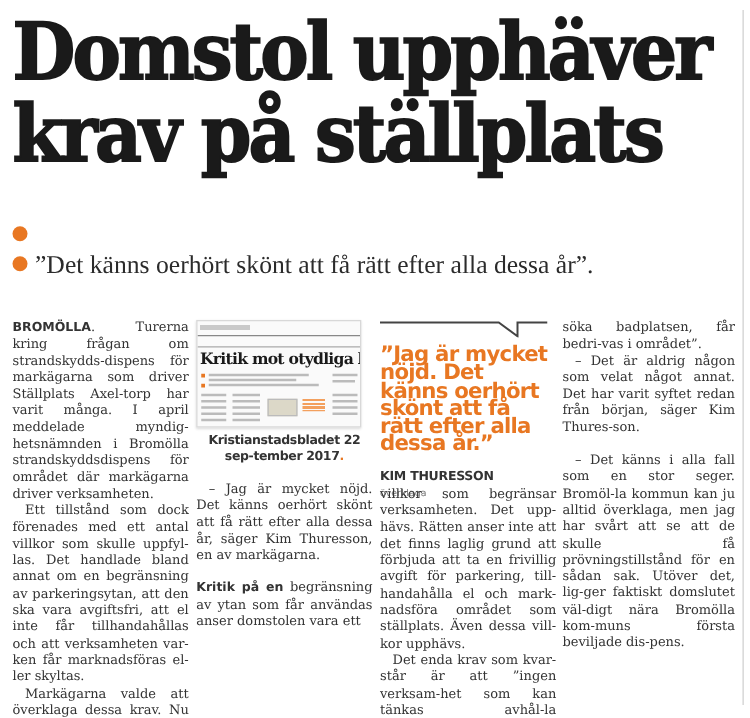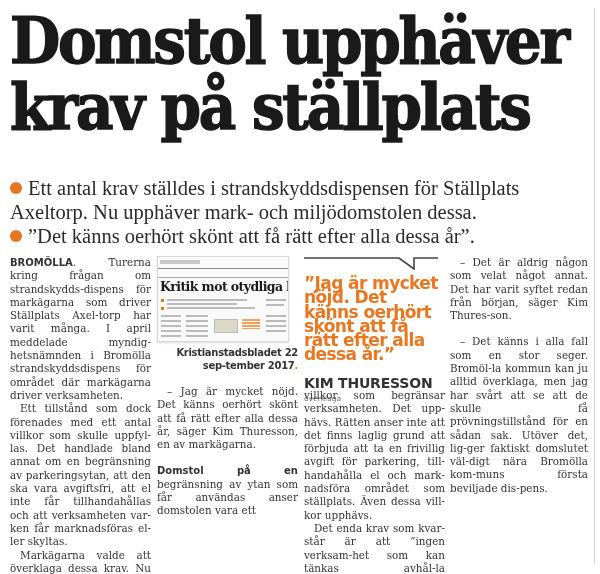--- a/index.html
+++ b/index.html
@@ -22,21 +22,21 @@
   .ingress .bullet { display: inline-block; width: 12px; height: 12px; border-radius: 50%; margin-right: 6px; vertical-align: 1px; }
   .col {
     position: absolute; top: 256px; width: 141px;
     font-family: "DejaVu Serif", serif; font-size: 10.4px; line-height: 13.3px; color: #333;
     text-align: justify; hyphens: manual;
   }
   .col p { margin: 0; text-indent: 10px; }
   .col p.noindent { text-indent: 0; }
   .col .gap { height: 13px; }
   .lead-sans { font-family: "DejaVu Sans", sans-serif; font-weight: bold; font-size: 10px; }
-  .caption { font-family: "DejaVu Sans", sans-serif; font-weight: bold; font-size: 10px; line-height: 13px; color: #333; margin-top: 4px; text-align: right; letter-spacing: -0.3px; }
+  .caption { font-family: "DejaVu Sans", sans-serif; font-weight: bold; font-size: 10px; line-height: 13px; color: #333; margin-top: 4px; text-align: center; letter-spacing: -0.3px; }
   .thumb {
     width: 130px; height: 84px; border: 1px solid #d8d8d8; background: #fafafa; position: relative; overflow: hidden;
     box-shadow: 0 1px 2px rgba(0,0,0,0.15);
   }
   .thumb .t-top { position: absolute; left: 2px; top: 3px; width: 40px; height: 4px; background: #c9c9c9; }
   .thumb .t-line { position: absolute; left: 0; top: 11px; width: 130px; height: 1px; background: #888; }
   .thumb .t-line2 { position: absolute; left: 0; top: 20px; width: 130px; height: 1px; background: #aaa; }
   .thumb .t-head {
     position: absolute; left: 2px; top: 23px; white-space: nowrap;
     font-family: "DejaVu Serif", serif; font-weight: 900; font-size: 12.5px; color: #1a1a1a; letter-spacing: -0.6px;
@@ -44,36 +44,36 @@
   .thumb .t-b { position: absolute; left: 3px; width: 3px; height: 3px; background: #e87722; }
   .thumb .t-txt { position: absolute; height: 2px; background: #bbb; }
   .thumb .t-img { position: absolute; left: 56px; top: 62px; width: 22px; height: 12px; background: #dcd8c8; border: 1px solid #bbb; }
   .thumb .t-quote { position: absolute; left: 84px; top: 62px; width: 18px; height: 10px; background: repeating-linear-gradient(#f3a05e 0 2px, transparent 2px 3px); }
   .quote-box { position: absolute; left: 304px; top: 256px; width: 134px; }
   .quote-rule { width: 134px; height: 14px; }
   .quote-text {
     font-family: "DejaVu Sans", sans-serif; font-weight: bold; font-size: 17px; line-height: 14.3px;
     letter-spacing: -0.6px; margin-top: 2px;
   }
-  .quote-name { font-family: "DejaVu Sans", sans-serif; font-weight: bold; font-size: 14px; color: #333; margin-top: 13px; letter-spacing: -0.2px; }
+  .quote-name { font-family: "DejaVu Sans", sans-serif; font-weight: bold; font-size: 10px; color: #333; margin-top: 13px; letter-spacing: -0.2px; }
   .quote-role { font-family: "DejaVu Sans", sans-serif; font-size: 7.5px; color: #777; margin-top: 3px; }
 </style>
 </head>
 <body>
 
 <div class="headline">
   <div>Domstol upphäver</div>
   <div>krav på ställplats</div>
 </div>
 
 <div class="right-rule"></div>
 
 <div class="ingress">
   <div>
-    <span class="bullet" style="background:#e87722"></span><span>Ett antal krav ställdes i strandskyddsdispensen för Ställplats Axeltorp. Nu upphäver mark- och miljödomstolen dessa.</span>
+    <span class="bullet" style="background:#e87722"></span>
   </div>
   <div>
     <span class="bullet" style="background:#e87722"></span><span>”Det känns oerhört skönt att få rätt efter alla dessa år”.</span>
   </div>
 </div>
 
 <div class="col" style="left:10px;">
   <p class="noindent"><span class="lead-sans">BROMÖLLA</span><span>. Turerna kring frågan om strandskydds-dispens för markägarna som driver Ställplats Axel-torp har varit många. I april meddelade myndig-hetsnämnden i Bromölla strandskyddsdispens för området där markägarna driver verksamheten.</span></p>
   <p>Ett tillstånd som dock förenades med ett antal villkor som skulle uppfyl-las. Det handlade bland annat om en begränsning av parkeringsytan, att den ska vara avgiftsfri, att el inte får tillhandahållas och att verksamheten var-ken får marknadsföras el-ler skyltas.</p>
   <p>Markägarna valde att överklaga dessa krav. Nu har mark- och miljö-</p>
@@ -106,35 +106,36 @@
     <div class="t-quote"></div>
     <div class="t-txt" style="left:108px;top:58px;width:20px;"></div>
     <div class="t-txt" style="left:108px;top:63px;width:20px;"></div>
     <div class="t-txt" style="left:108px;top:68px;width:20px;"></div>
     <div class="t-txt" style="left:108px;top:73px;width:20px;"></div>
   </div>
   <div class="caption"><span>Kristianstadsbladet 22 sep-tember 2017</span><span style="color:#e87722">.</span></div>
   <div class="gap"></div>
   <p>– Jag är mycket nöjd. Det känns oerhört skönt att få rätt efter alla dessa år, säger Kim Thuresson, en av markägarna.</p>
   <div class="gap"></div>
-  <p class="noindent"><span class="lead-sans">Domstol på en</span><span> begränsning av ytan som får användas anser domstolen vara ett</span></p>
+  <p class="noindent"><span class="lead-sans">Kritik på en</span><span> begränsning av ytan som får användas anser domstolen vara ett</span></p>
 </div>
 
 <div class="quote-box">
   <svg class="quote-rule" viewBox="0 0 134 14" width="134" height="14">
     <polyline points="0,2 95,2 110,13 110,2 134,2" fill="none" stroke="#444" stroke-width="1.6"></polyline>
   </svg>
   <div class="quote-text" style="color:#e87722">”Jag är mycket nöjd. Det känns oerhört skönt att få rätt efter alla dessa år.”</div>
   <div class="quote-name">KIM THURESSON</div>
   <div class="quote-role">överklaga</div>
 </div>
 
 <div class="col" style="left:304px; top:389px;">
   <p class="noindent">villkor som begränsar verksamheten. Det upp-hävs. Rätten anser inte att det finns laglig grund att förbjuda att ta en frivillig avgift för parkering, till-handahålla el och mark-nadsföra området som ställplats. Även dessa vill-kor upphävs.</p>
   <p>Det enda krav som kvar-står är att ”ingen verksam-het som kan tänkas avhål-la allmänheten från att be-</p>
 </div>
 
 <div class="col" style="left:450px; width:138px;">
+  <p class="noindent">söka badplatsen, får bedri-vas i området”.</p>
   <p>– Det är aldrig någon som velat något annat. Det har varit syftet redan från början, säger Kim Thures-son.</p>
   <div class="gap"></div>
   <p>– Det känns i alla fall som en stor seger. Bromöl-la kommun kan ju alltid överklaga, men jag har svårt att se att de skulle få prövningstillstånd för en sådan sak. Utöver det, lig-ger faktiskt domslutet väl-digt nära Bromölla kom-muns första beviljade dis-pens.</p>
 
 </div>
 
 </body></html>

